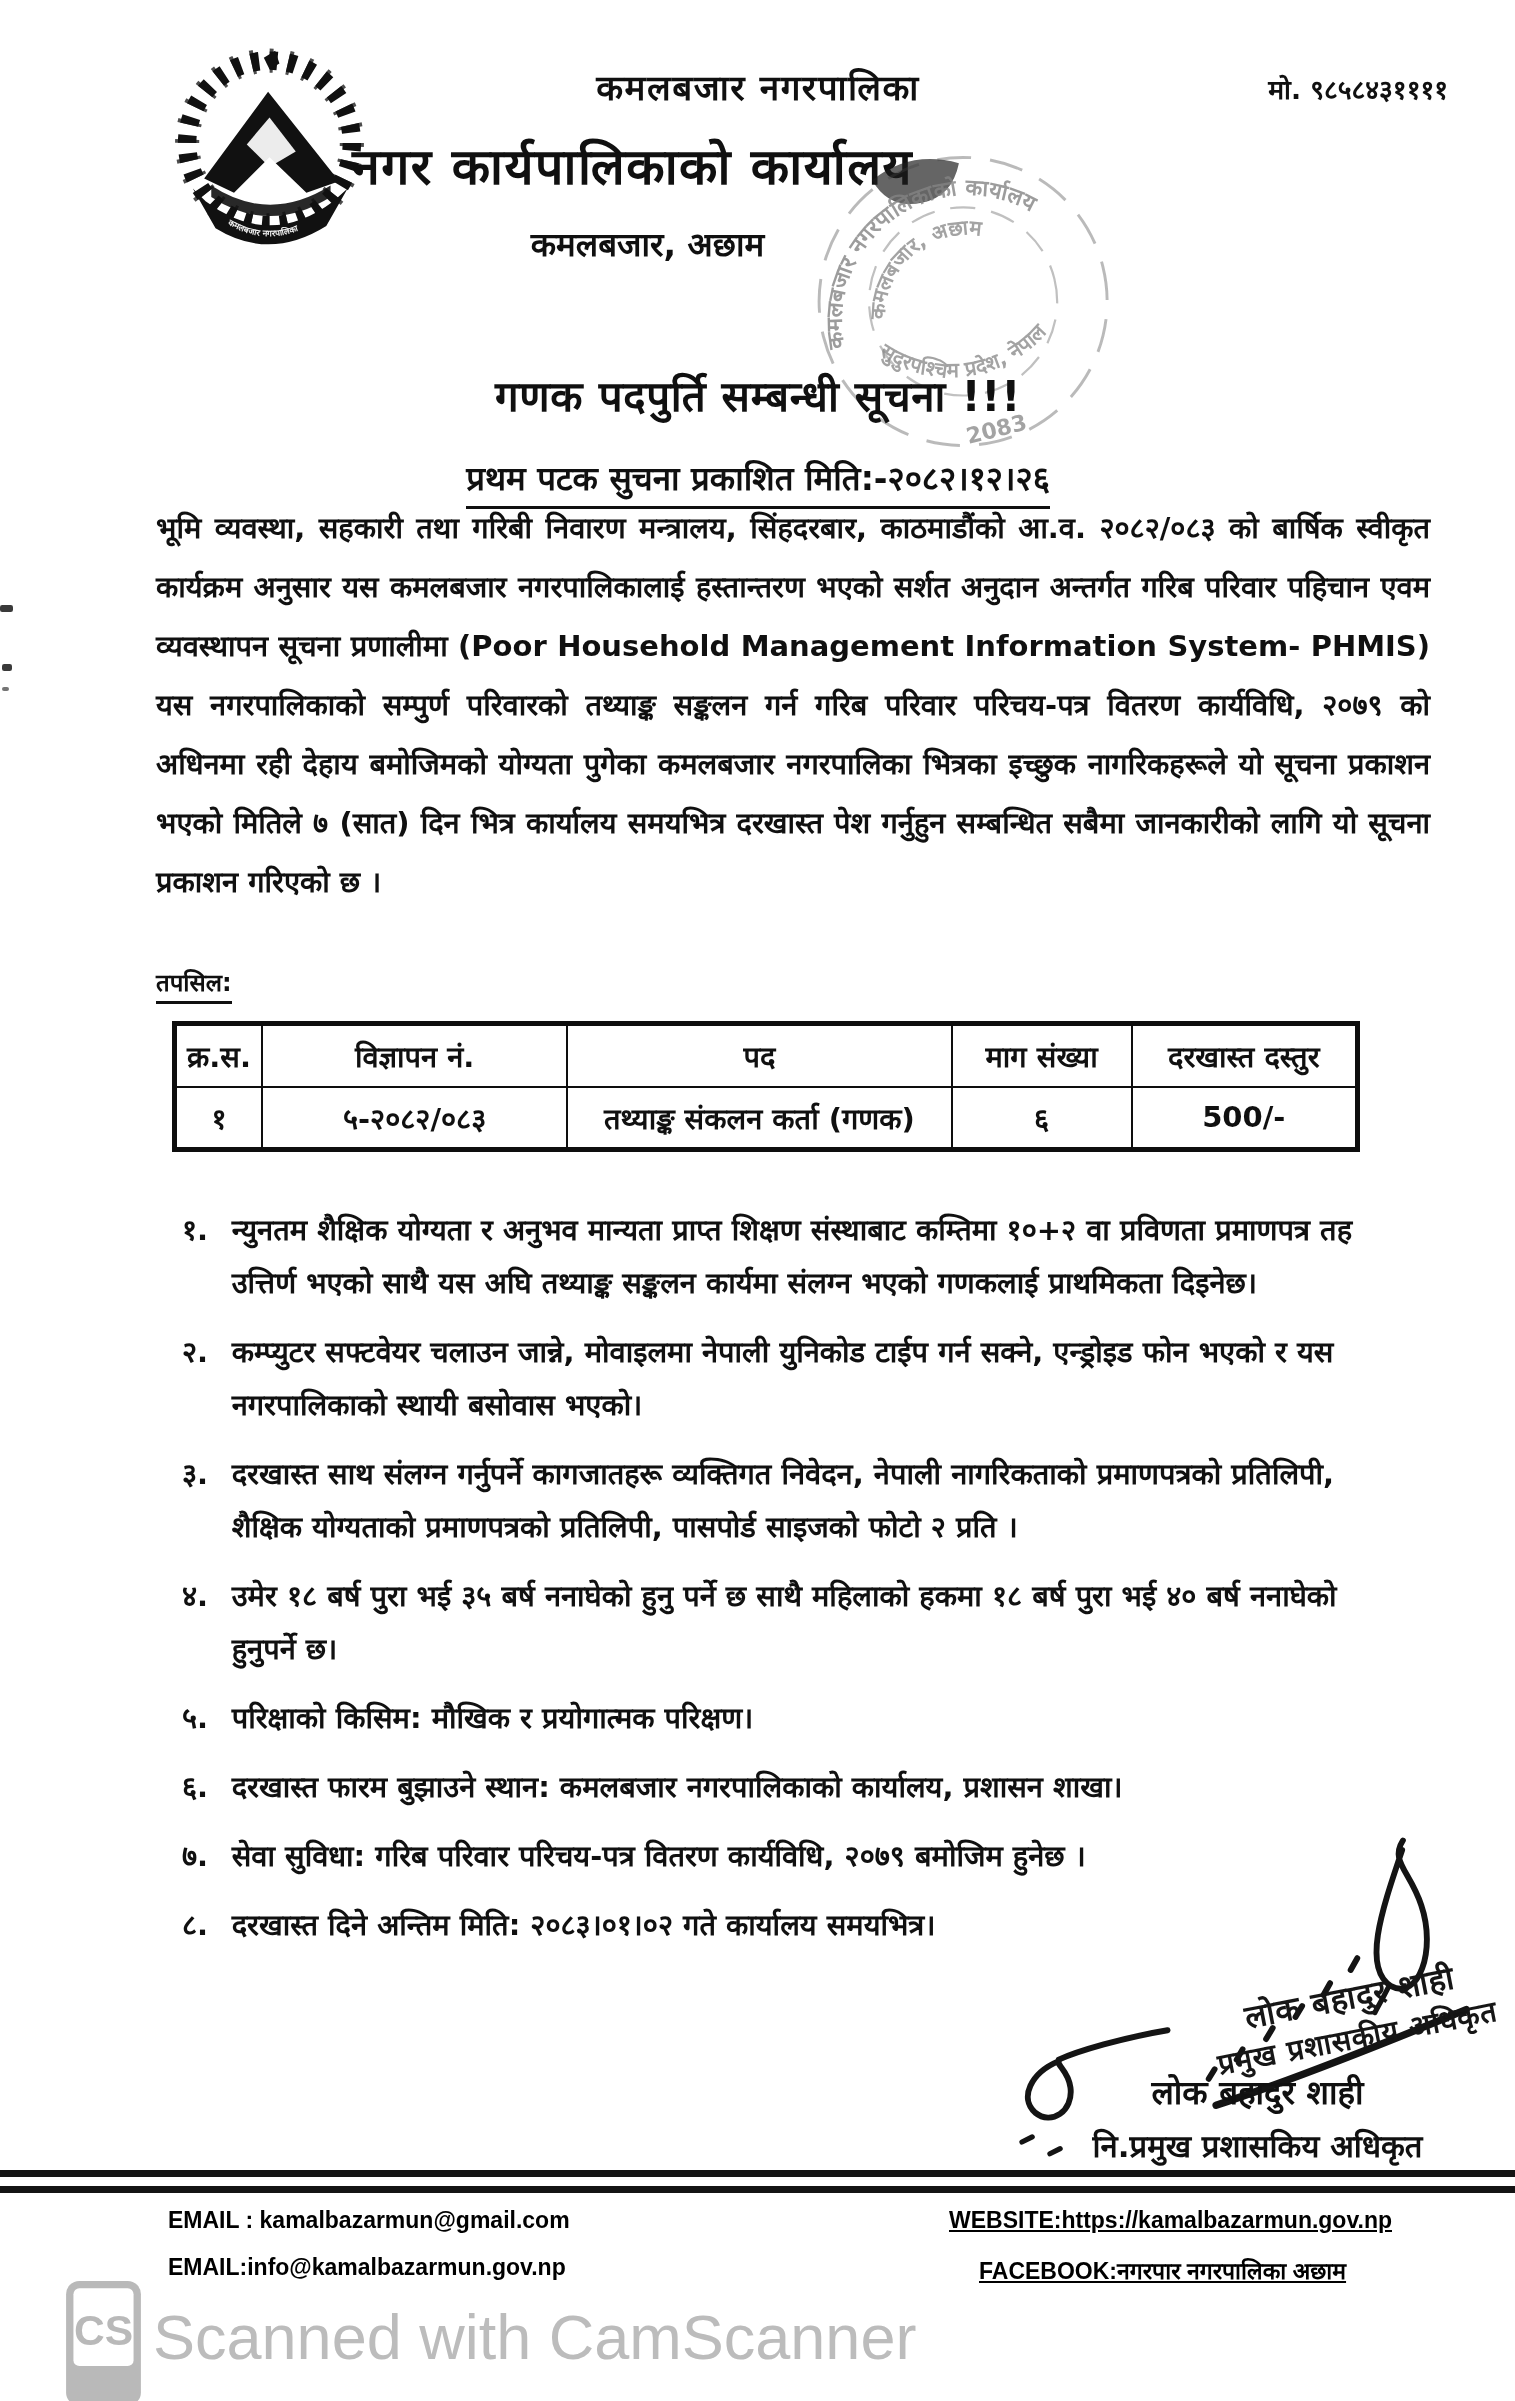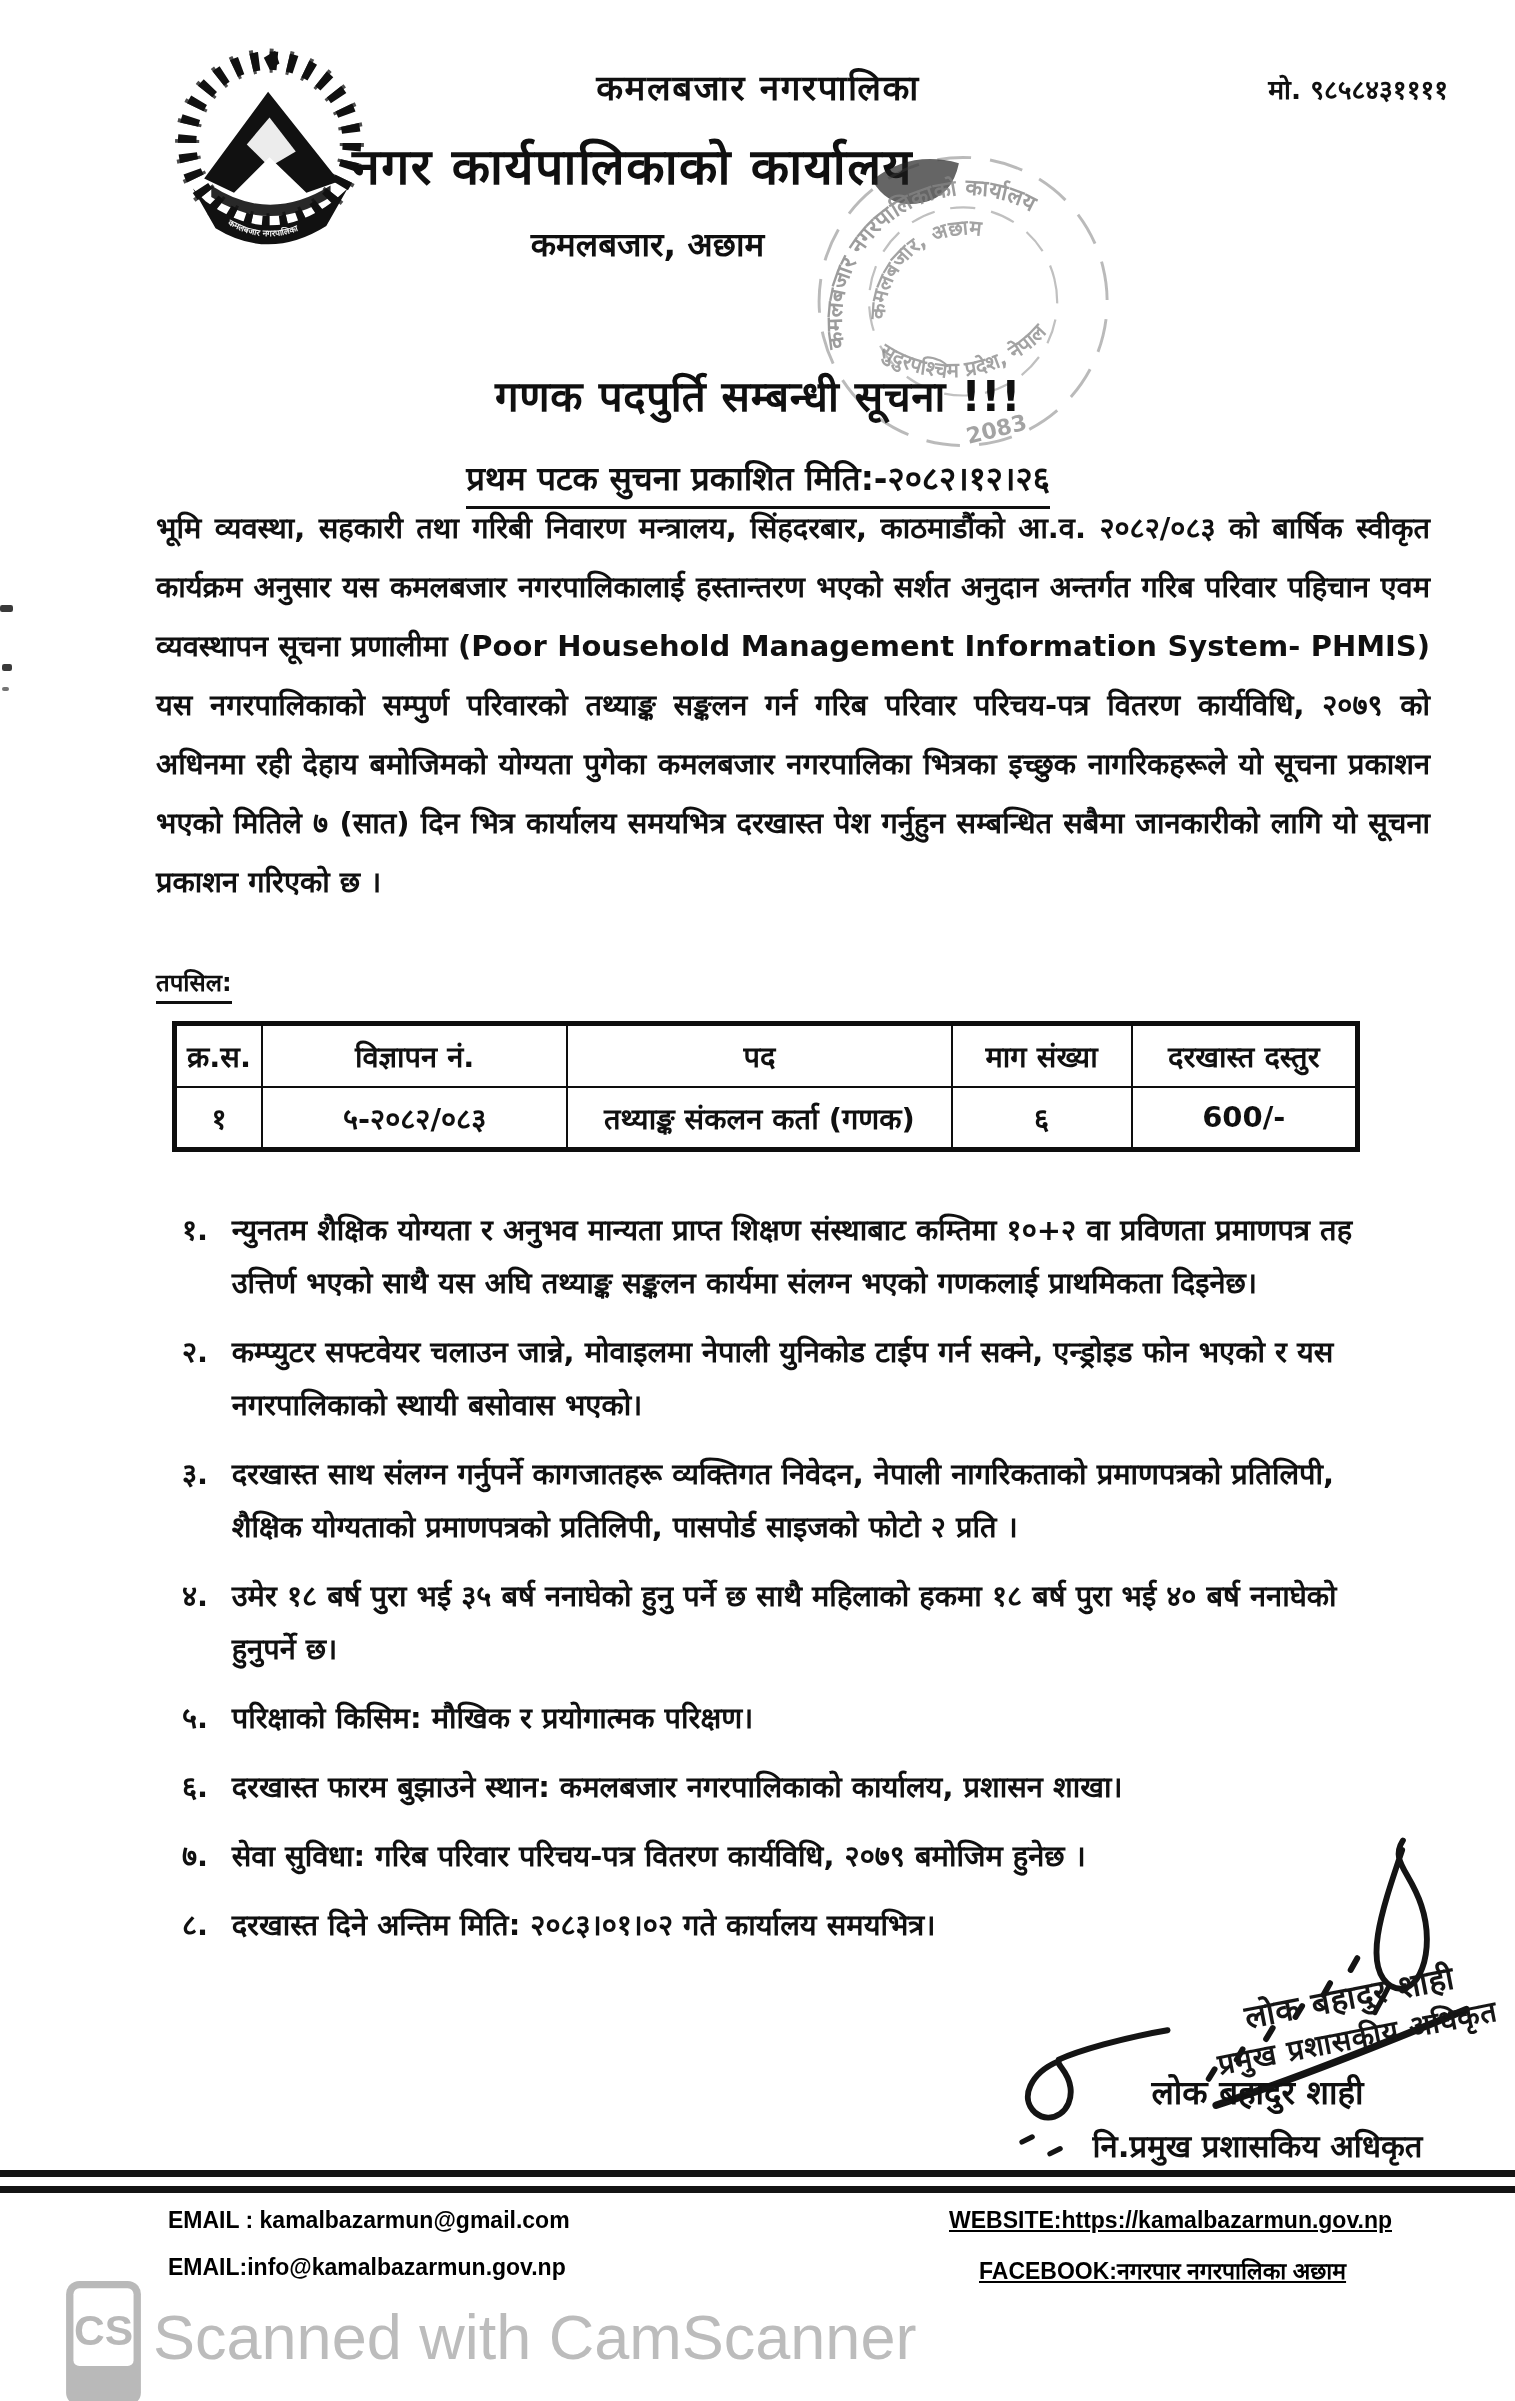--- a/index.html
+++ b/index.html
@@ -147,21 +147,21 @@
         <th>माग संख्या</th>
         <th>दरखास्त दस्तुर</th>
       </tr>
     </thead>
     <tbody>
       <tr>
         <td>१</td>
         <td>५-२०८२/०८३</td>
         <td>तथ्याङ्क संकलन कर्ता (गणक)</td>
         <td>६</td>
-        <td>600/-</td>
+        <td>500/-</td>
       </tr>
     </tbody>
   </table>
 
   <div class="list">
     <div class="list-item">
       <span class="list-num">१.</span>
       <span class="list-text">न्युनतम शैक्षिक योग्यता र अनुभव मान्यता प्राप्त शिक्षण संस्थाबाट कम्तिमा १०+२ वा प्रविणता प्रमाणपत्र तह उत्तिर्ण भएको साथै यस अघि तथ्याङ्क सङ्कलन कार्यमा संलग्न भएको गणकलाई प्राथमिकता दिइनेछ।</span>
     </div>
     <div class="list-item">

